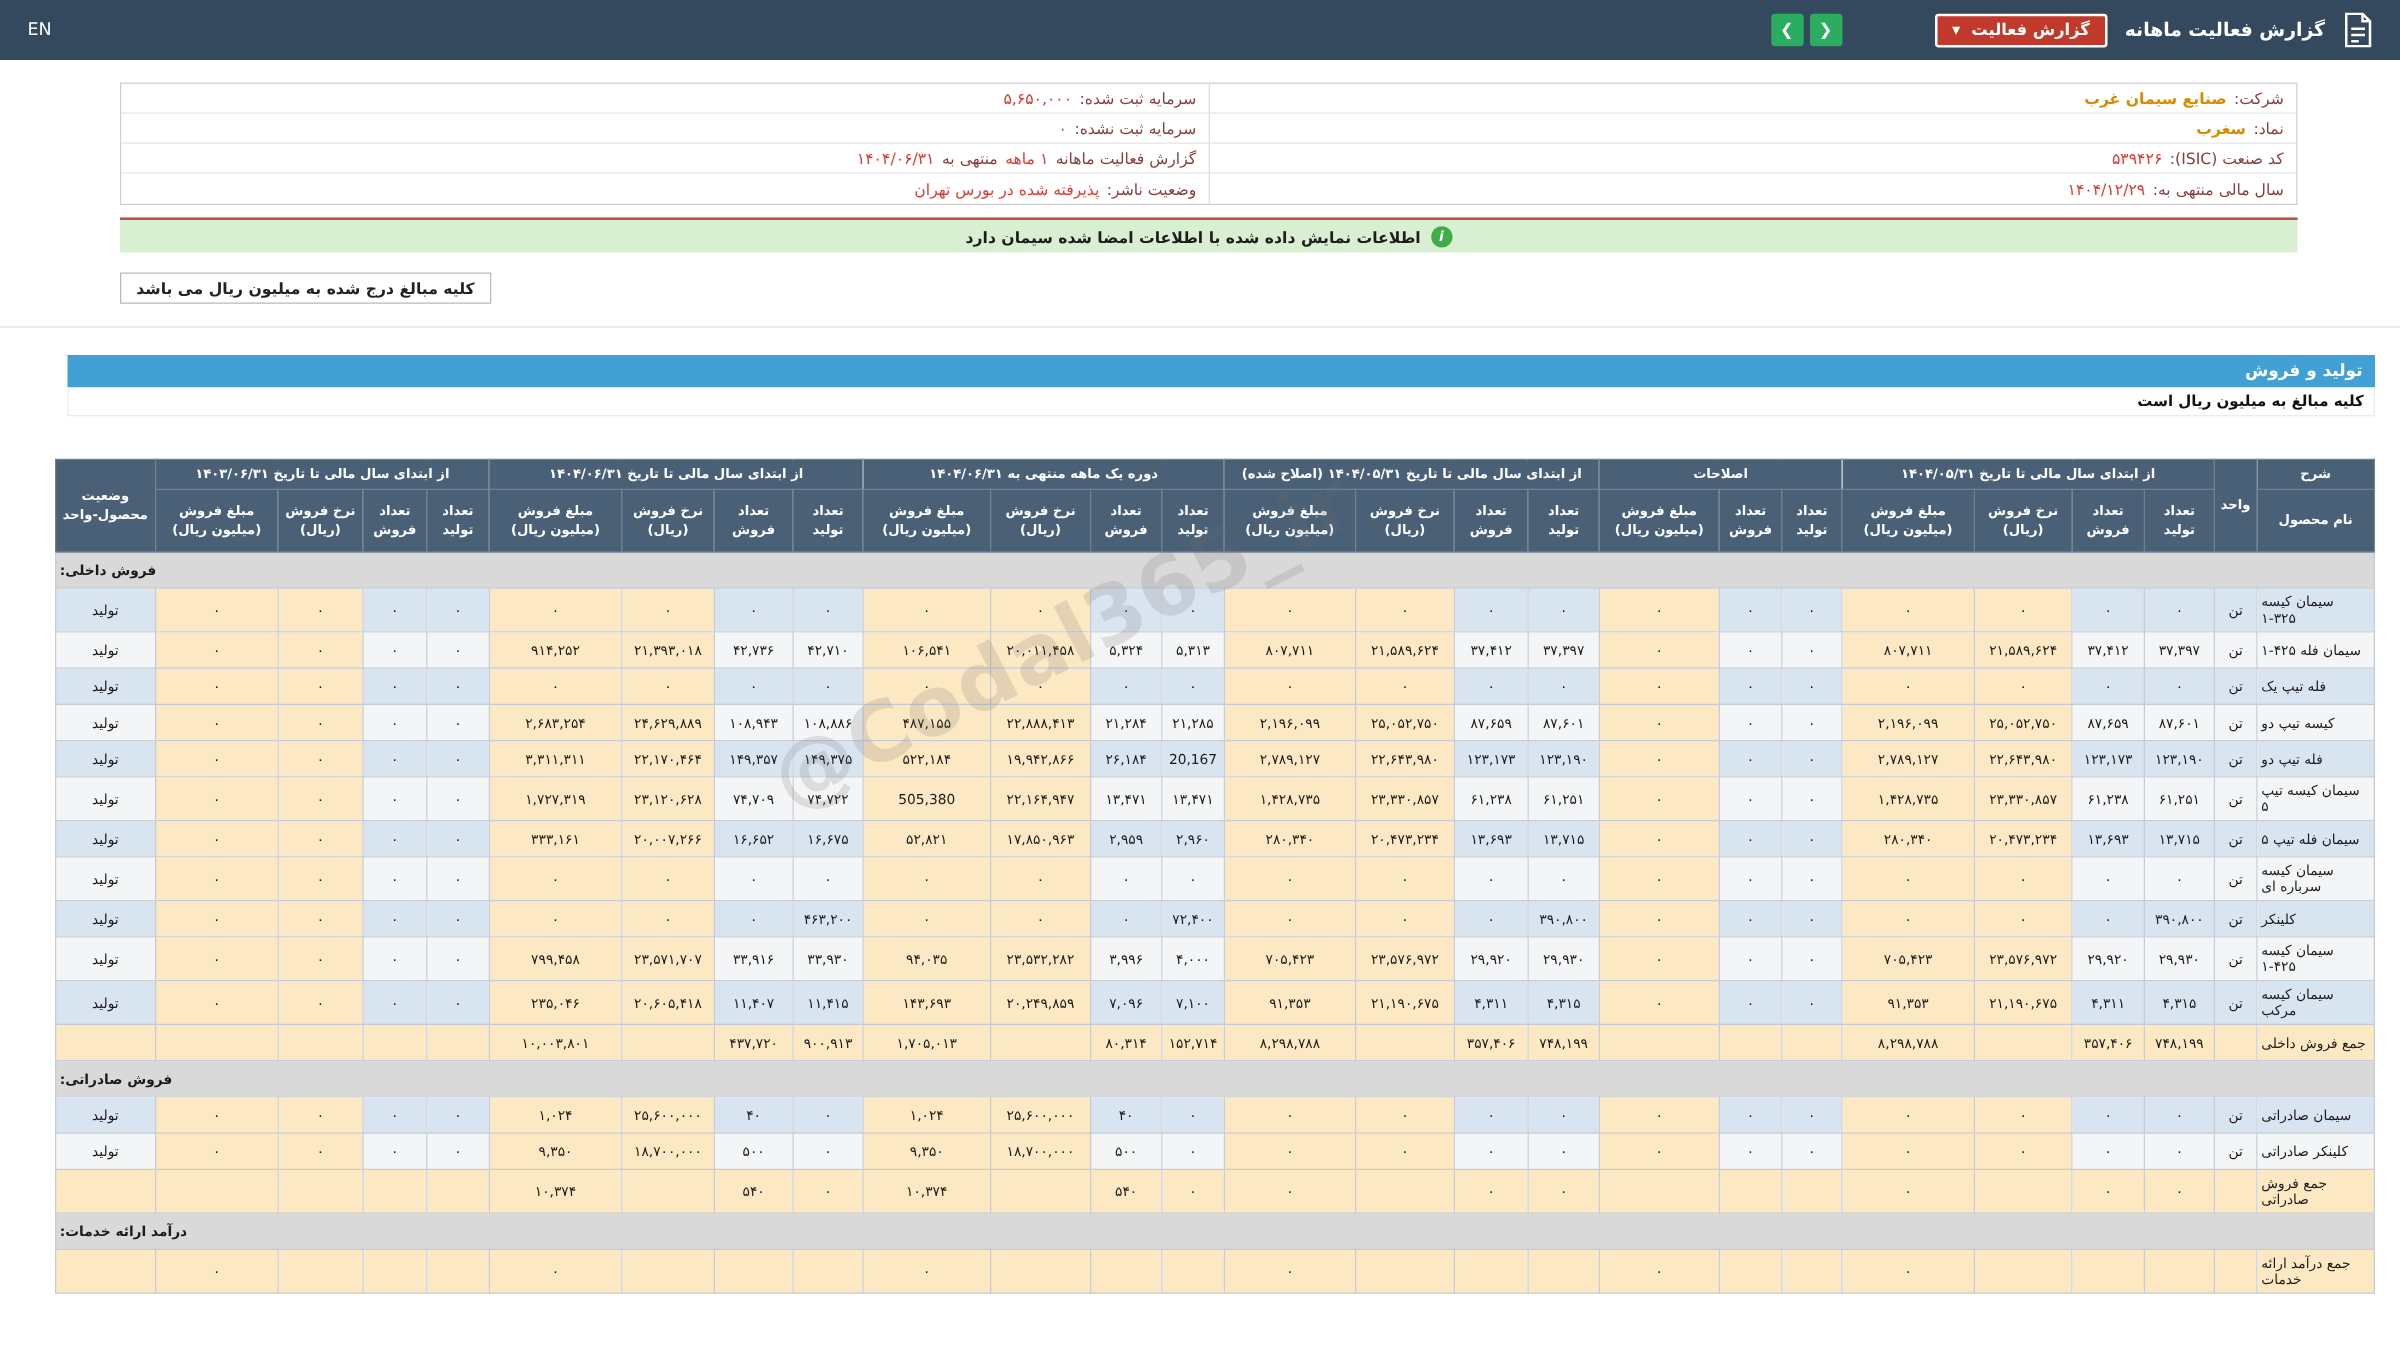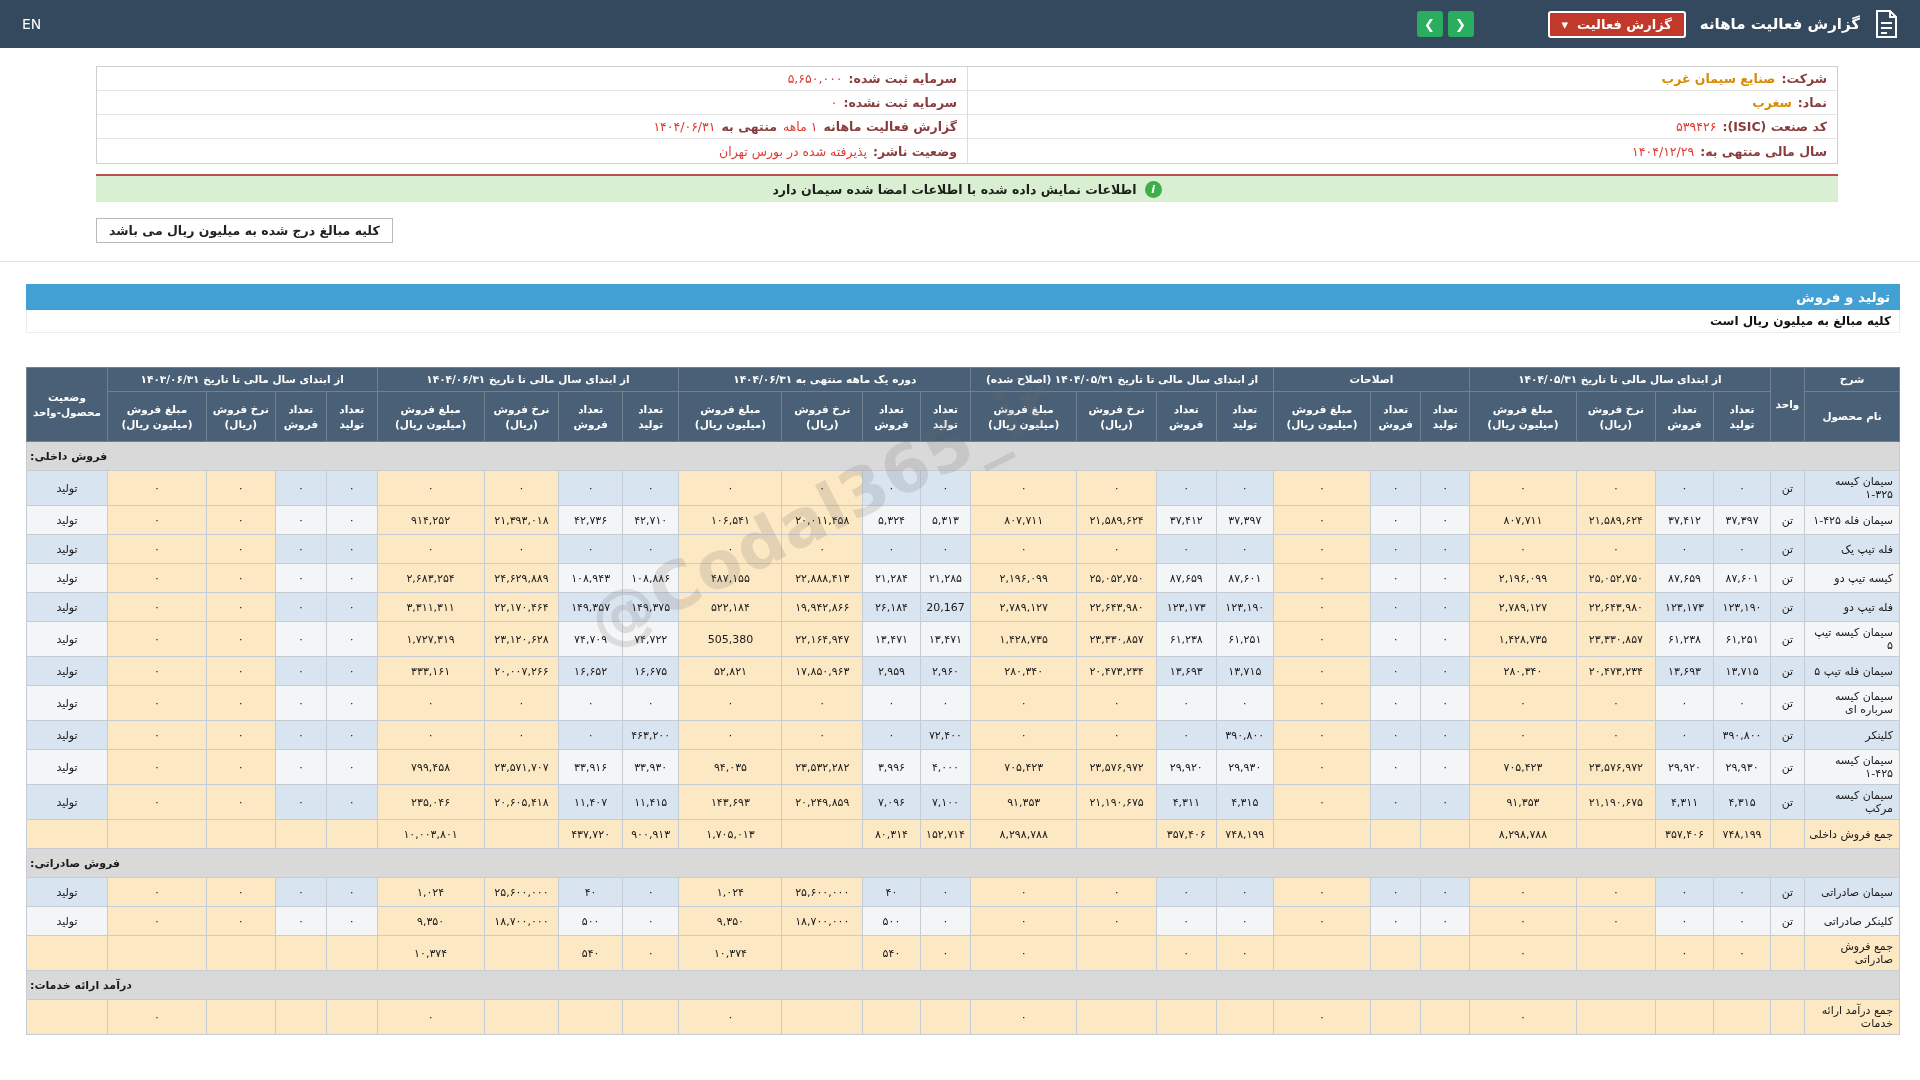--- a/index.html
+++ b/index.html
@@ -23,52 +23,52 @@
   .en-link{color:#fff;font-size:14px;text-decoration:none;cursor:pointer}
 
   
   .page{margin:18px 82px 0 96px}
   .info-box{display:flex;border:1px solid #cfcfcf;background:#fff}
   .info-col{width:50%}
   .info-col:first-child{border-left:1px solid #dcdcdc}
   .info-row{height:24px;display:flex;align-items:center;gap:6px;padding:0 10px;
     border-bottom:1px solid #e5e5e5;font-size:12.5px;white-space:nowrap}
   .info-row:last-child{border-bottom:none}
-  .seg-label{color:var(--label,#8a3c3c);font-weight:bold}
+  .seg-label{color:var(--label,#8a3c3c);font-weight:normal}
   .seg-red{color:var(--valred,#e03a30);font-weight:normal}
   .seg-link{color:var(--link,#d98a00);font-weight:bold;cursor:pointer}
 
   .notice{margin-top:10px;background:var(--noticebg,#d9efd2);border-top:2px solid #b8514d;
     height:28px;display:flex;align-items:center;justify-content:center;gap:8px;
     font-size:12.5px;color:#1d1d1d;font-weight:bold}
   .info-icon{width:17px;height:17px;border-radius:50%;background:var(--noticeicon,#3fae49);
     color:#fff;font-size:11px;font-weight:bold;display:flex;align-items:center;
     justify-content:center;font-style:italic;flex:0 0 17px}
 
   .amounts-note{width:fit-content;margin:16px auto 16px 0;border:1px solid #b9b9b9;background:#fff;
     padding:4px 12px;font-size:12.5px;font-weight:bold;color:#222}
 
   .full-divider{margin-top:18px;border-top:1px solid #e0e0e0}
 
   
-  .section-wrap{margin:22px 20px 0 26px;position:relative}
+  .section-wrap{margin:22px 20px 0 54px;position:relative}
   .section-bar{background:var(--sectionbar,#42a0d5);color:#fff;font-weight:bold;
     font-size:13.5px;padding:5px 10px}
   .section-note{background:#fff;border:1px solid #ececec;border-top:none;font-size:12px;
     font-weight:bold;color:#111;padding:4px 8px}
 
   table{border-collapse:collapse;width:100%;table-layout:fixed;margin-top:34px}
   thead th{background:var(--thbg,#4a6076);color:#fff;border:1px solid #70818f;
     font-weight:bold;padding:3px 2px;font-size:10.5px;line-height:1.35}
   .hrow1 th{height:24px}
   .hrow1 th.grp{white-space:nowrap;overflow:hidden}
   .hrow2 th{height:50px}
   tbody td{border:1px solid #c6ccd3;padding:4px 3px;font-size:11px;color:#1a1a1a;
     text-align:center;height:29px;overflow:hidden}
-  td.c-name{text-align:right;padding-right:6px}
+  td.c-name{text-align:left;padding-right:6px}
   tr.r-blue td{background:var(--rowblue,#d9e4f1)}
   tr.r-white td{background:var(--rowwhite,#f4f5f6)}
   tr.r-blue td.c-money,tr.r-white td.c-money{background:var(--cream,#fce8c2)}
   tr.r-total td{background:var(--cream,#fce8c2)}
   tr.sec td{background:var(--secgray,#d9d9d9);text-align:left;font-weight:bold;padding-right:8px}
 
   .watermark{position:absolute;top:190px;left:540px;transform:rotate(-27deg);font-size:66px;
     font-weight:bold;color:rgba(110,110,110,0.18);direction:ltr;pointer-events:none;
     letter-spacing:1px;z-index:5}
 </style>

